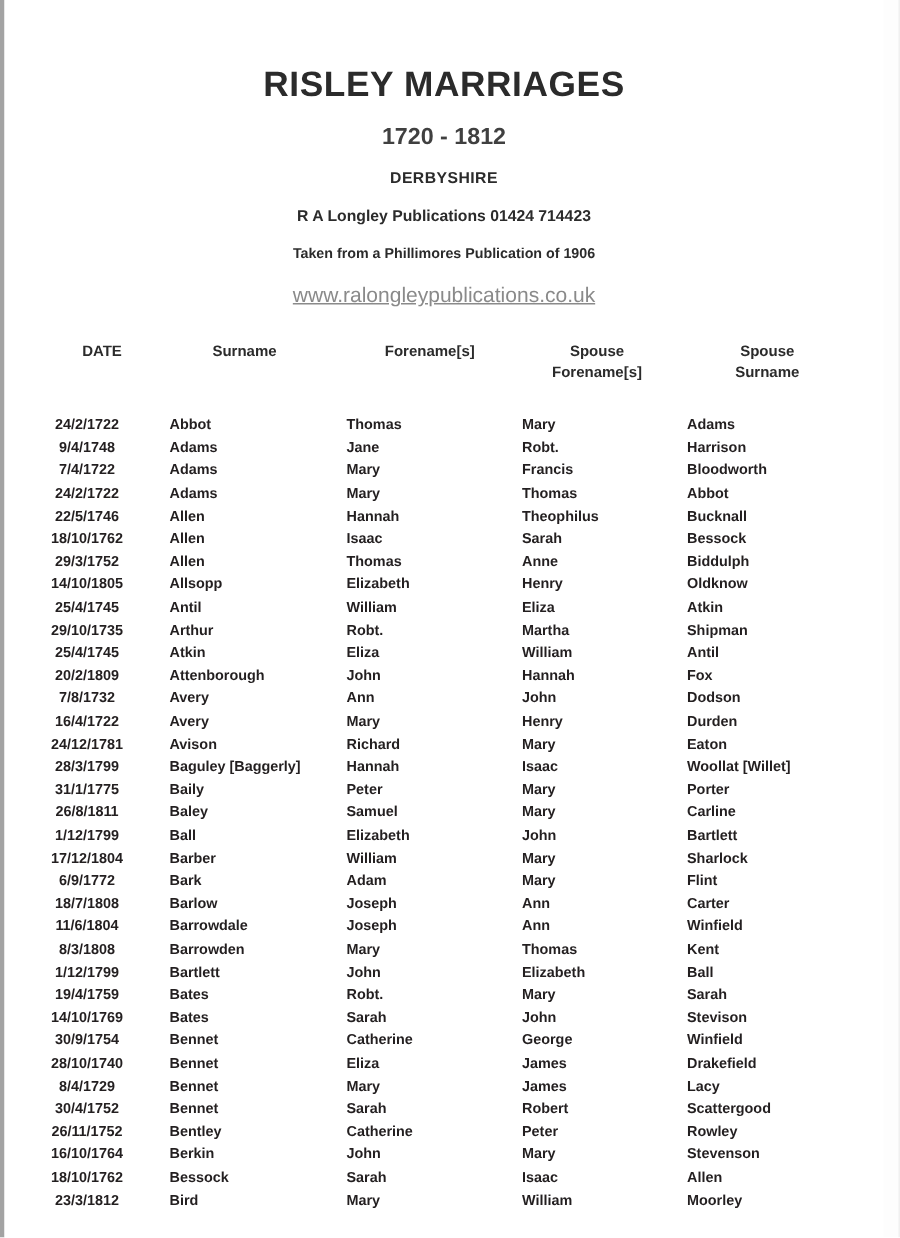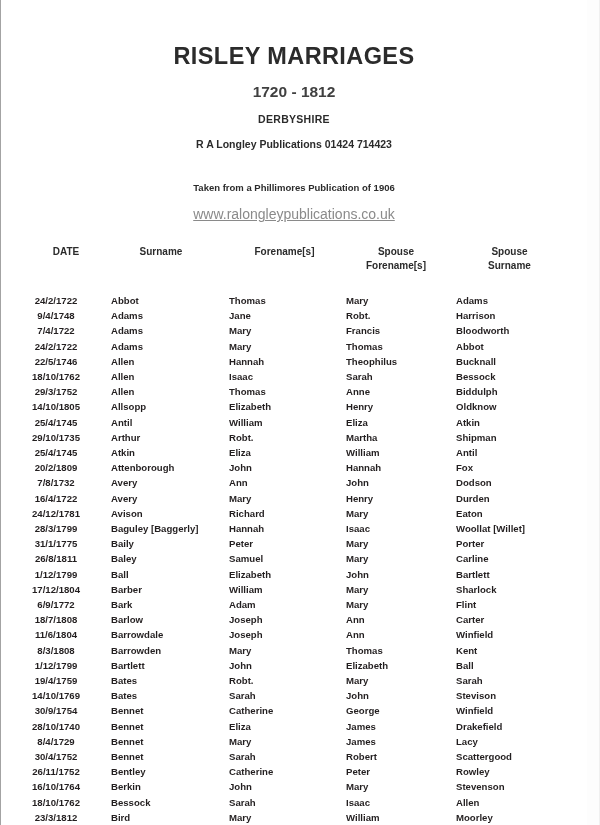--- a/index.html
+++ b/index.html
@@ -15,21 +15,21 @@
     color: #231f20;
     overflow: hidden;
   }
   .page {
     position: relative;
     width: 600px;
     height: 825px;
     background: #fdfdfd;
     box-sizing: border-box;
     border-right: 1px solid #f0f0f0;
-    border-left: 1px solid #a3a3a3;
+    border-left: 3px solid #a3a3a3;
   }
   .page-inner {
     position: absolute;
     left: 0;
     top: 0;
     width: 586px;
     height: 825px;
     background: #ffffff;
   }
 
@@ -65,21 +65,21 @@
     font-size: 10.5px;
     font-weight: bold;
     color: #2b2b2b;
     margin: 14px 0 0 0;
     line-height: 1.1;
   }
   .doc-source {
     font-size: 9.5px;
     font-weight: bold;
     color: #2b2b2b;
-    margin: 32px 0 0 0;
+    margin: 14px 0 0 0;
     line-height: 1.1;
   }
   .doc-url {
     font-size: 14px;
     color: #8a8a8a;
     margin: 14px 0 0 0;
     text-decoration: underline;
     display: inline-block;
     line-height: 1.1;
   }

